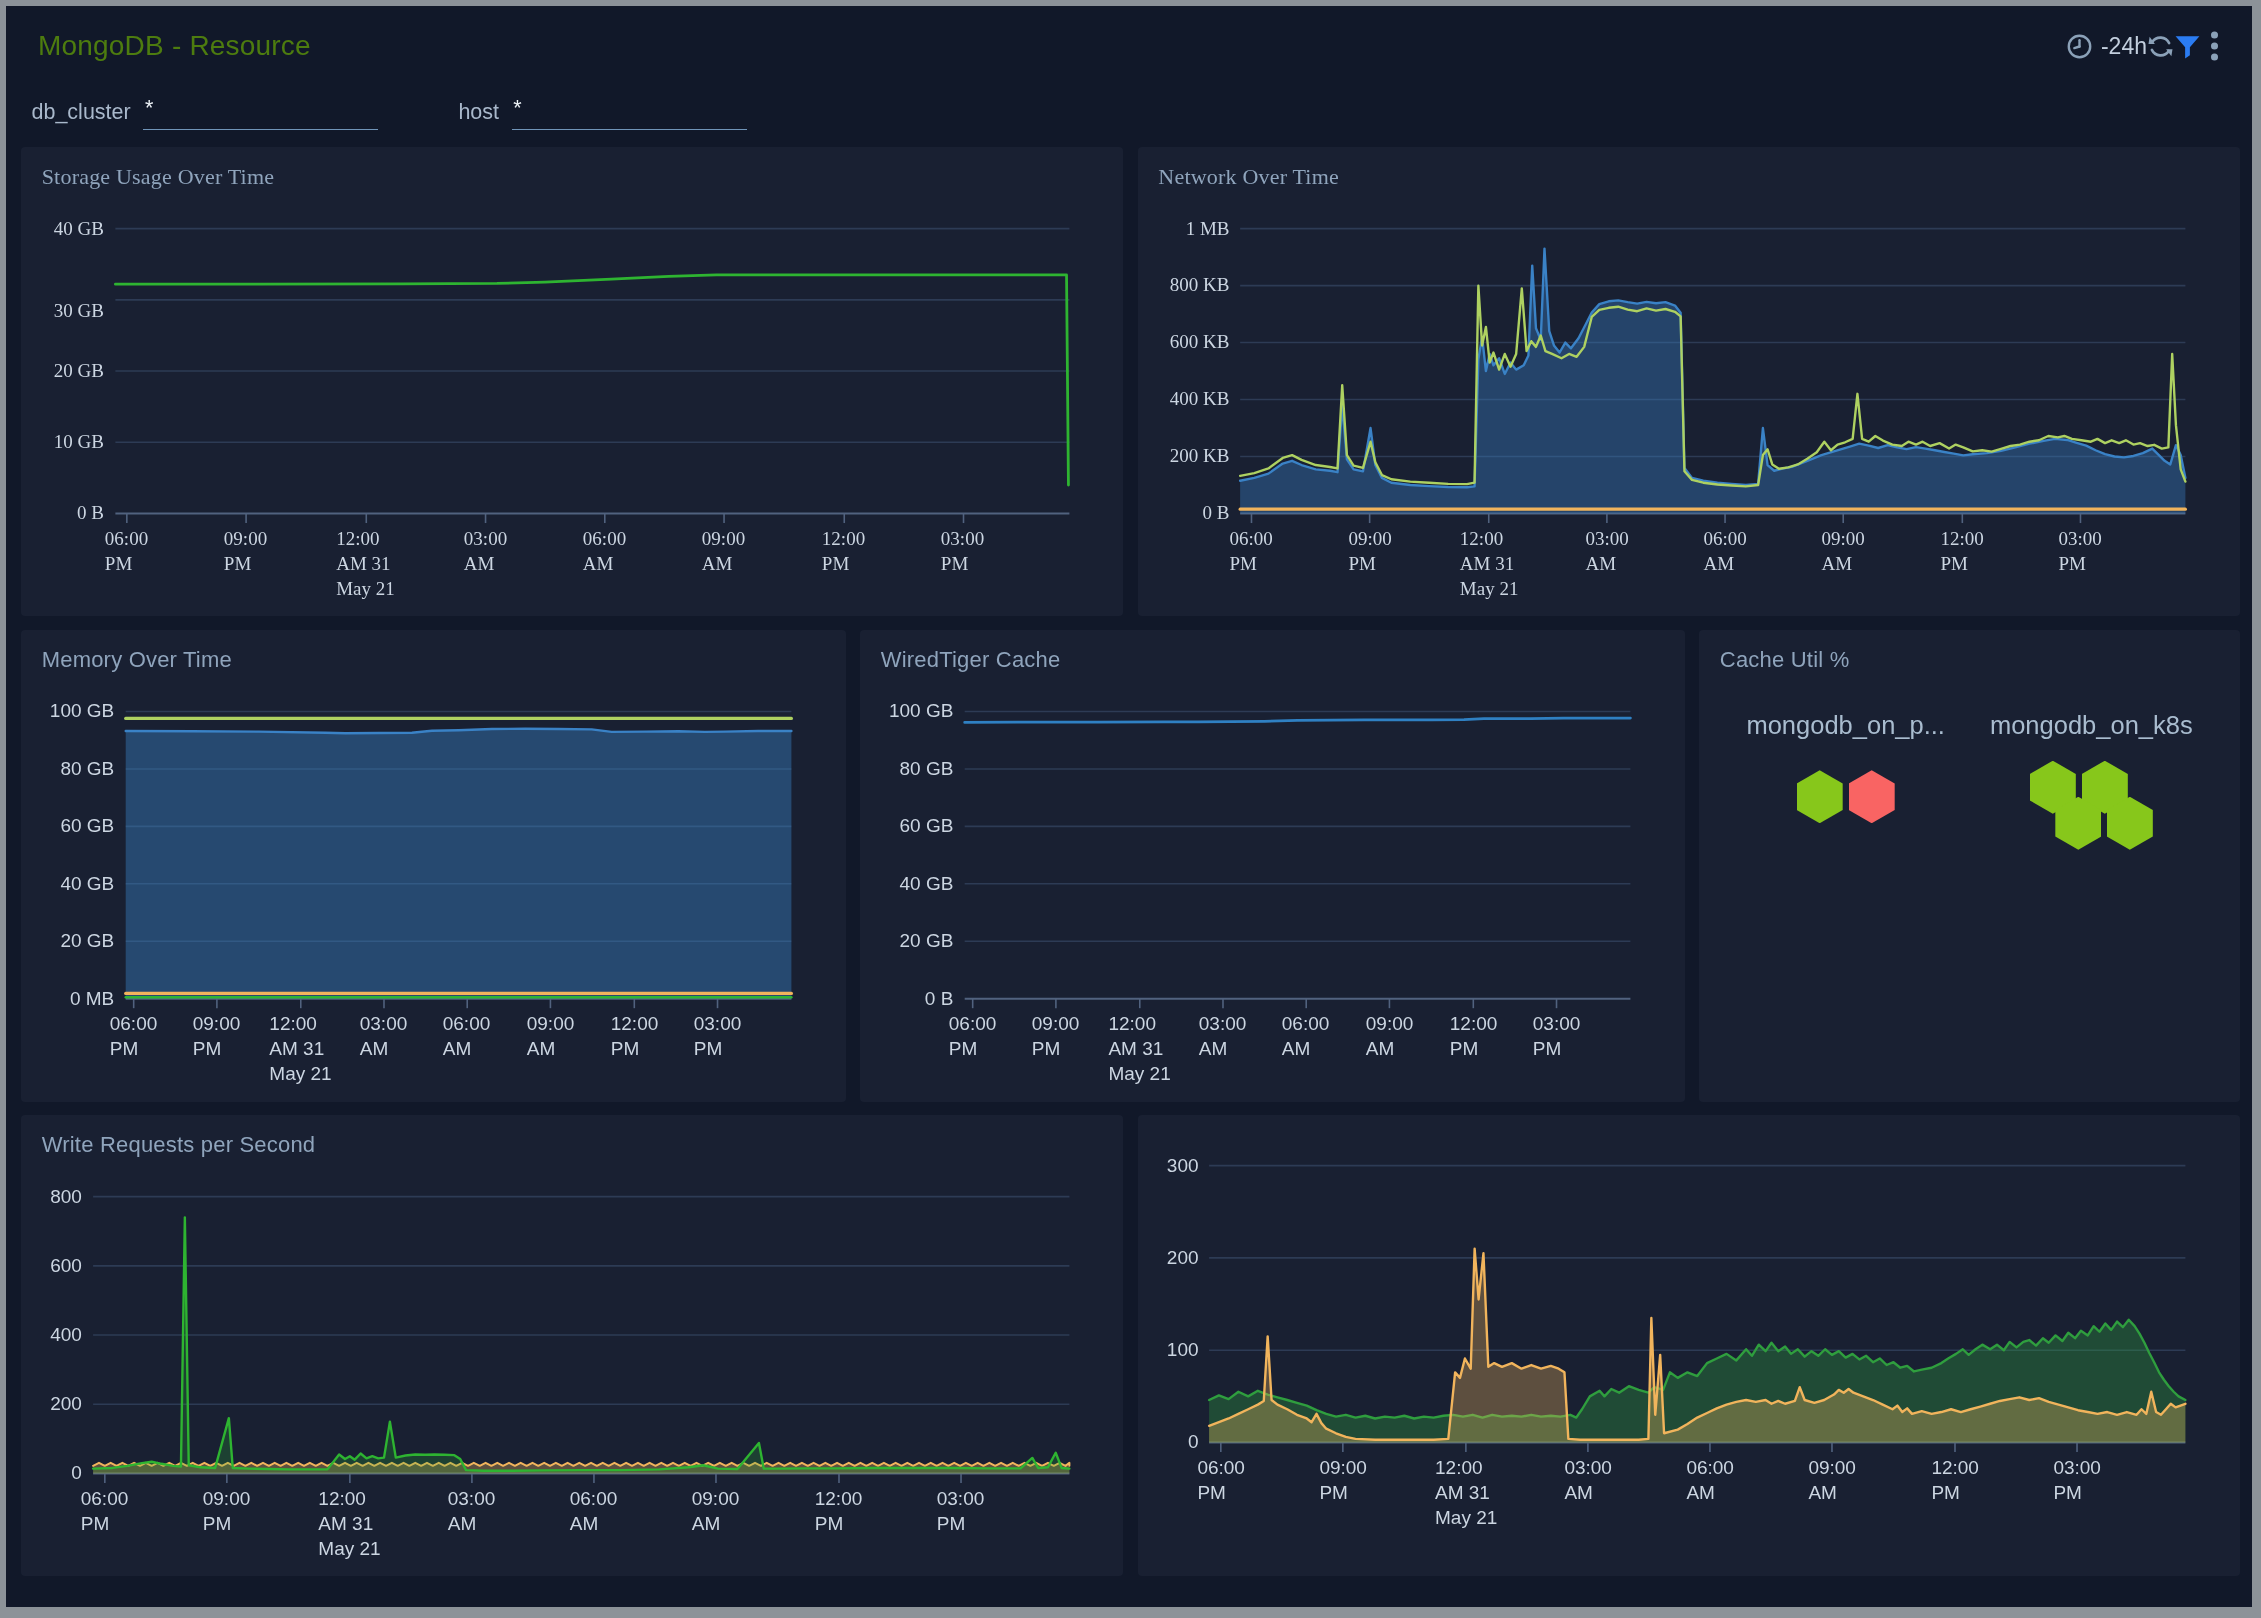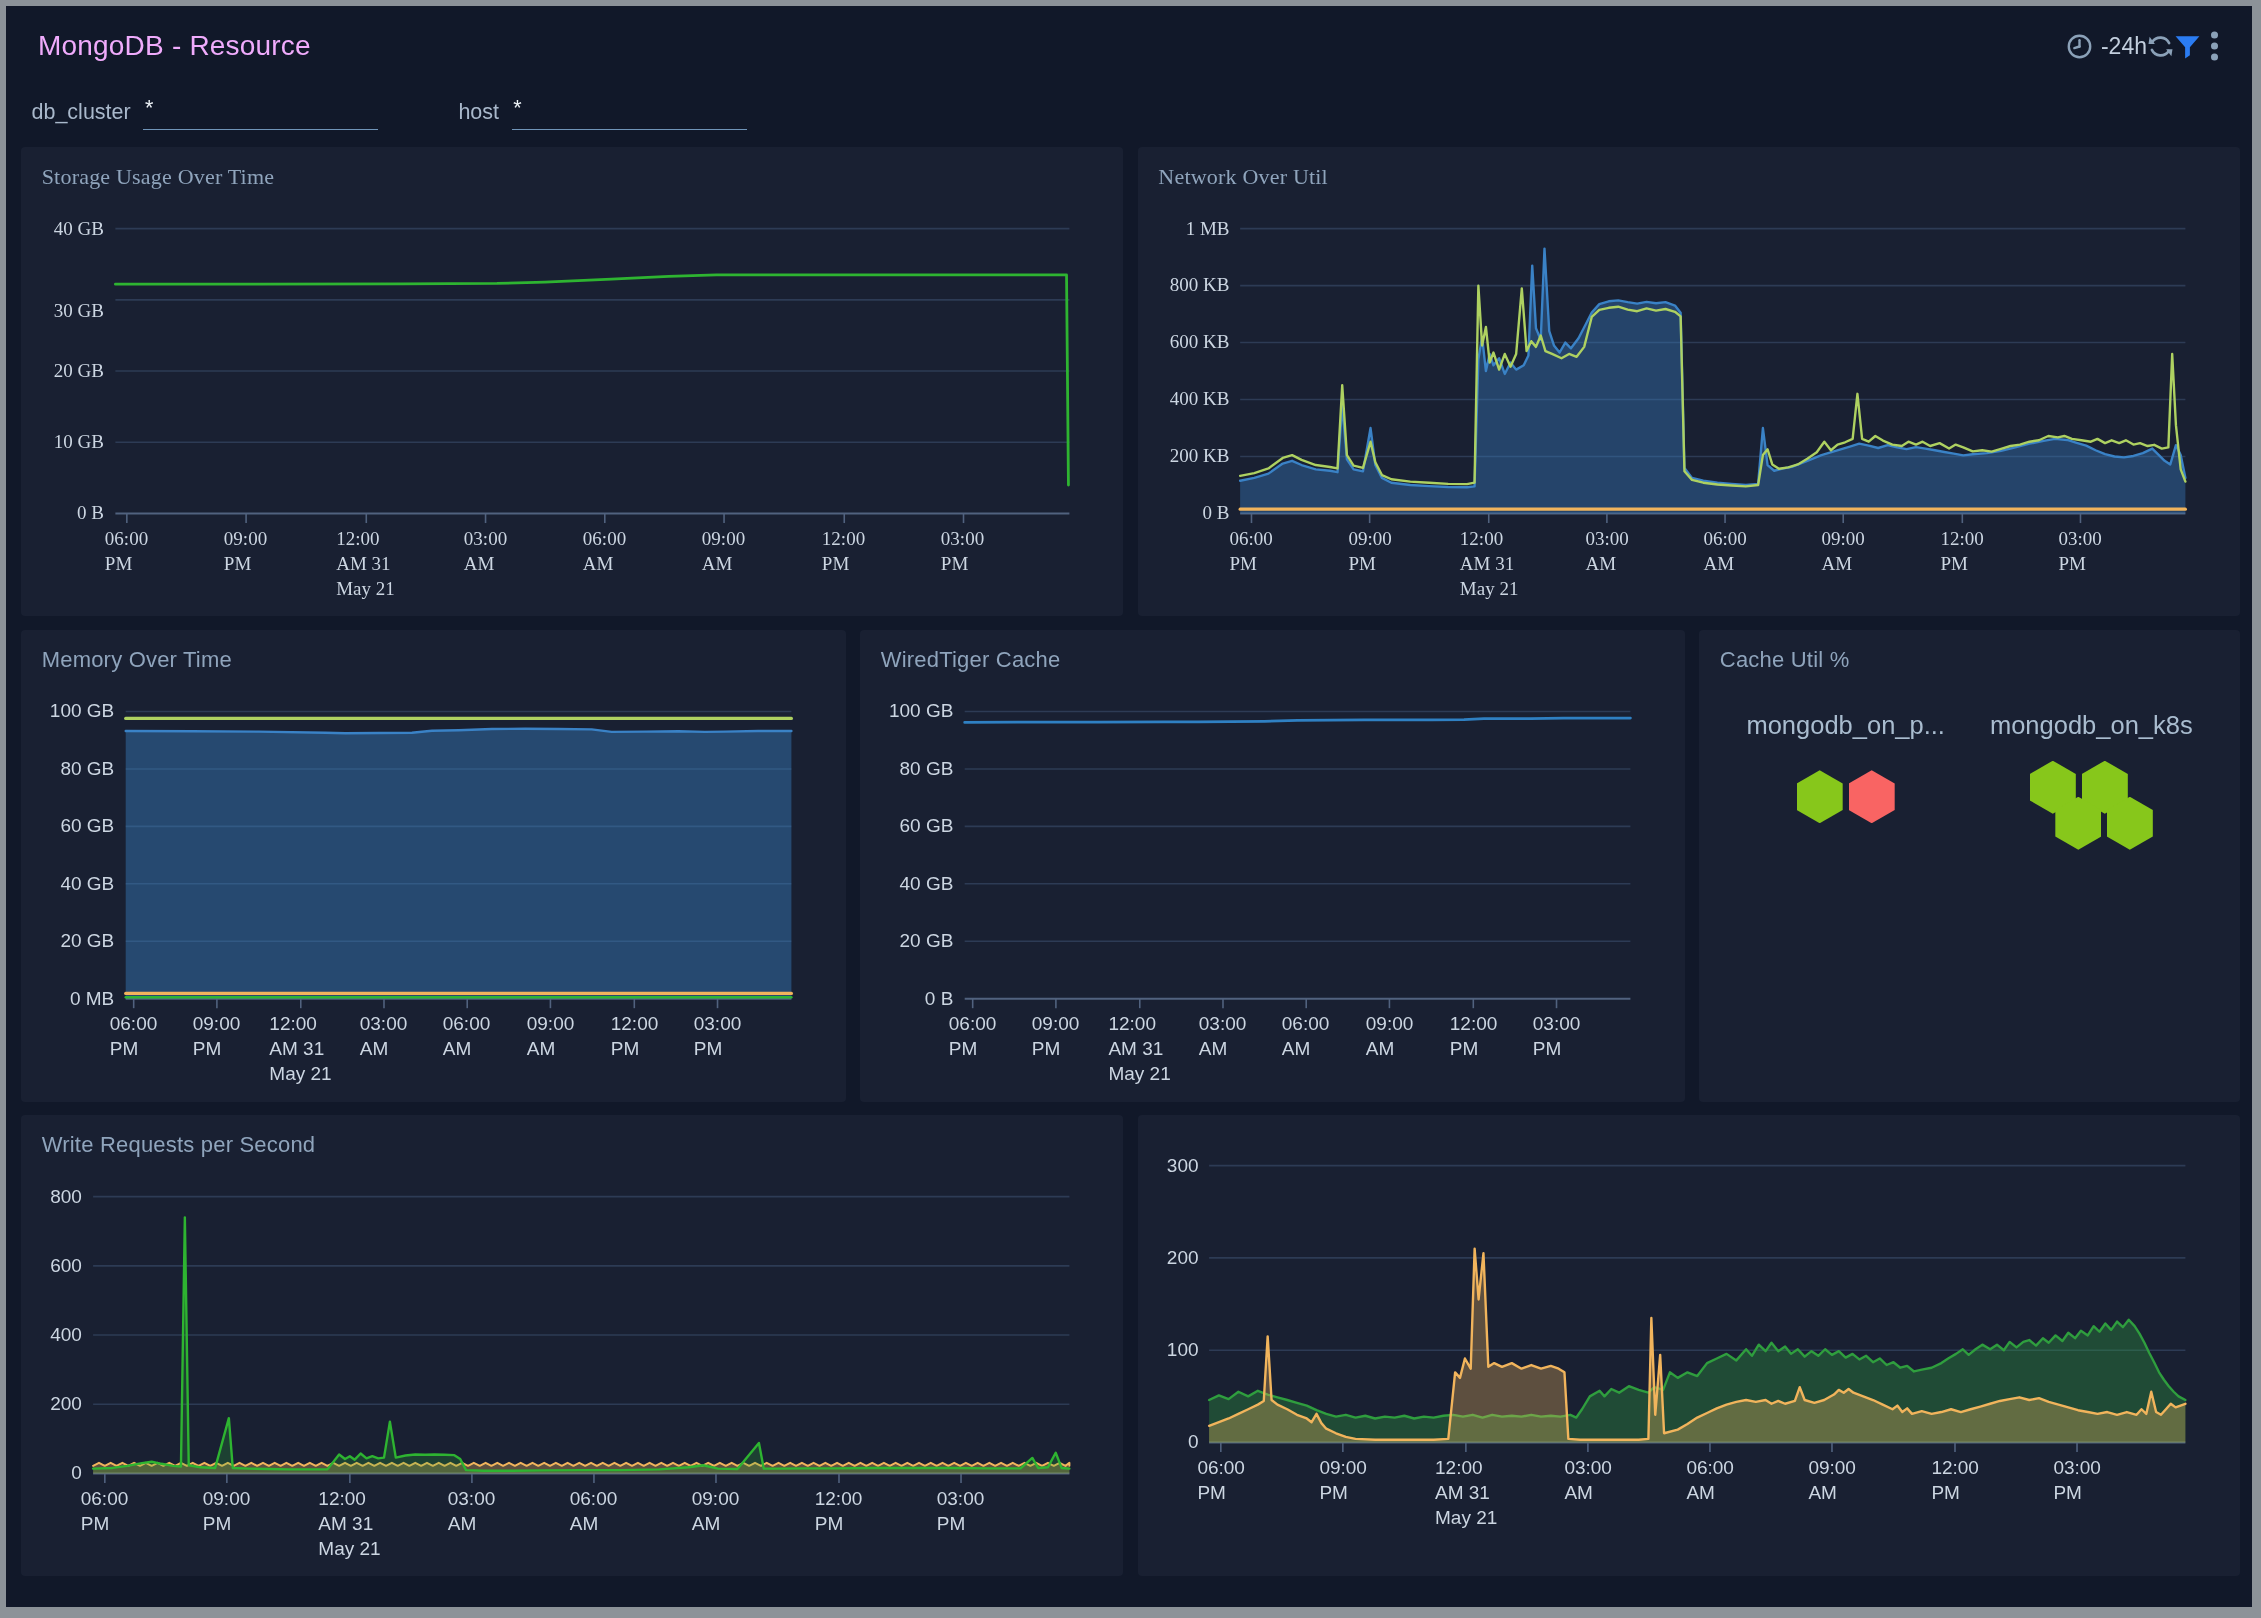--- a/index.html
+++ b/index.html
@@ -5,21 +5,21 @@
   * { margin:0; padding:0; box-sizing:border-box; }
   html,body { width:2261px; height:1618px; overflow:hidden; background:#8c9298;
     font-family:"Liberation Sans", sans-serif; }
   .frame { width:2261px; height:1618px;
     border-top:6.4px solid #8c9298; border-left:6.4px solid #8c9298;
     border-right:9.5px solid #8c9298; border-bottom:11px solid #8c9298;
     background:#111829; position:relative; overflow:hidden; }
   
   .hdr { height:80px; display:flex; align-items:center; justify-content:space-between;
     padding:0 24px 0 32px; }
-  .hdr h1 { font-size:28px; font-weight:400; color:#f0abfc; letter-spacing:0.2px; }
+  .hdr h1 { font-size:28px; font-weight:400; color:#4d7c0f; letter-spacing:0.2px; }
   .hdr-actions { display:flex; align-items:center; }
   .time-range { display:flex; align-items:center; gap:8px; color:#c2cedd; font-size:23px; cursor:pointer; }
   .hicon { width:27px; height:27px; display:inline-flex; align-items:center; justify-content:center; cursor:pointer; }
   
   .filters { display:flex; gap:80px; padding:9.5px 0 8px 25.5px; align-items:flex-end; }
   .filter { display:flex; align-items:flex-end; gap:12.7px; }
   .filter-label { font-size:21.5px; color:#a9b8cb; padding-bottom:4.8px; }
   .filter-value { display:inline-block; min-width:235px; font-size:21.5px; color:#eef3f8;
     border-bottom:1.6px solid #7094b8; padding:0 0 8px 1.6px; cursor:text; }
   
@@ -151,21 +151,21 @@
               <div>12:00</div>
               <div>PM</div>
             </div>
             <div class="x-label axis-text" style="left: 924px; top: 331px;">
               <div>03:00</div>
               <div>PM</div>
             </div>
           </div>
       </section>
       <section class="panel">
-        <h2>Network Over Util</h2>
+        <h2>Network Over Time</h2>
         <div class="chart">
             <svg width="1067" height="411" viewBox="0 0 1341 516">
               <line x1="107" y1="42" x2="1295" y2="42" stroke="#2d3b55" stroke-width="2"></line>
               <line x1="107" y1="113.6" x2="1295" y2="113.6" stroke="#2d3b55" stroke-width="2"></line>
               <line x1="107" y1="185.2" x2="1295" y2="185.2" stroke="#2d3b55" stroke-width="2"></line>
               <line x1="107" y1="256.8" x2="1295" y2="256.8" stroke="#2d3b55" stroke-width="2"></line>
               <line x1="107" y1="328.4" x2="1295" y2="328.4" stroke="#2d3b55" stroke-width="2"></line>
               <line x1="107" y1="400" x2="1295" y2="400" stroke="#51627f" stroke-width="2.5"></line>
               <line x1="121.256" y1="400" x2="121.256" y2="412" stroke="#51627f" stroke-width="2"></line>
               <line x1="269.756" y1="400" x2="269.756" y2="412" stroke="#51627f" stroke-width="2"></line>

